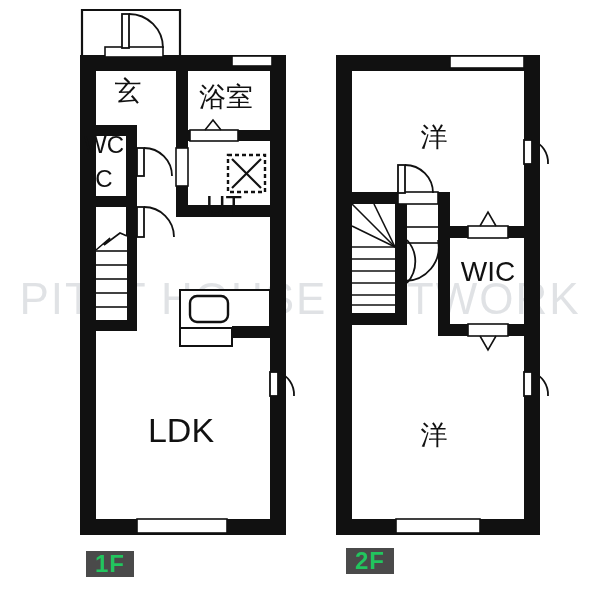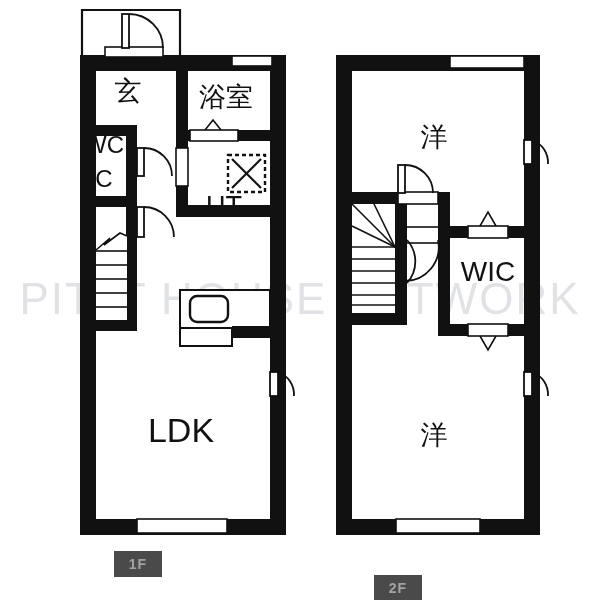--- a/index.html
+++ b/index.html
@@ -48,32 +48,31 @@
     letter-spacing: 2px;
     text-anchor: middle;
     dominant-baseline: middle;
     pointer-events: none;
   }
   .floor-tag {
     position: absolute;
     width: 48px;
     height: 26px;
     background: #4a4a4a;
-    color: #a3a3a3;
-    font-family: "Liberation Sans", sans-serif;
-    font-size: 14px;
+    color: #22c55e;
+    font-family: "Liberation Sans", sans-serif;
+    font-size: 24px;
     font-weight: bold;
     display: flex;
     align-items: center;
     justify-content: center;
     letter-spacing: 1px;
-    margin-left: 28px;
   }
   #tag-1f { left: 86px;  top: 551px; }
-  #tag-2f { left: 346px; top: 575px; }
+  #tag-2f { left: 346px; top: 548px; }
 </style>
 </head>
 <body>
 
 <div id="floorplan-root">
 
   <svg id="plan-svg" viewBox="0 0 600 600">
 
     <g>
       <text class="watermark-text" x="300" y="302">PITAT HOUSE NETWORK</text>

